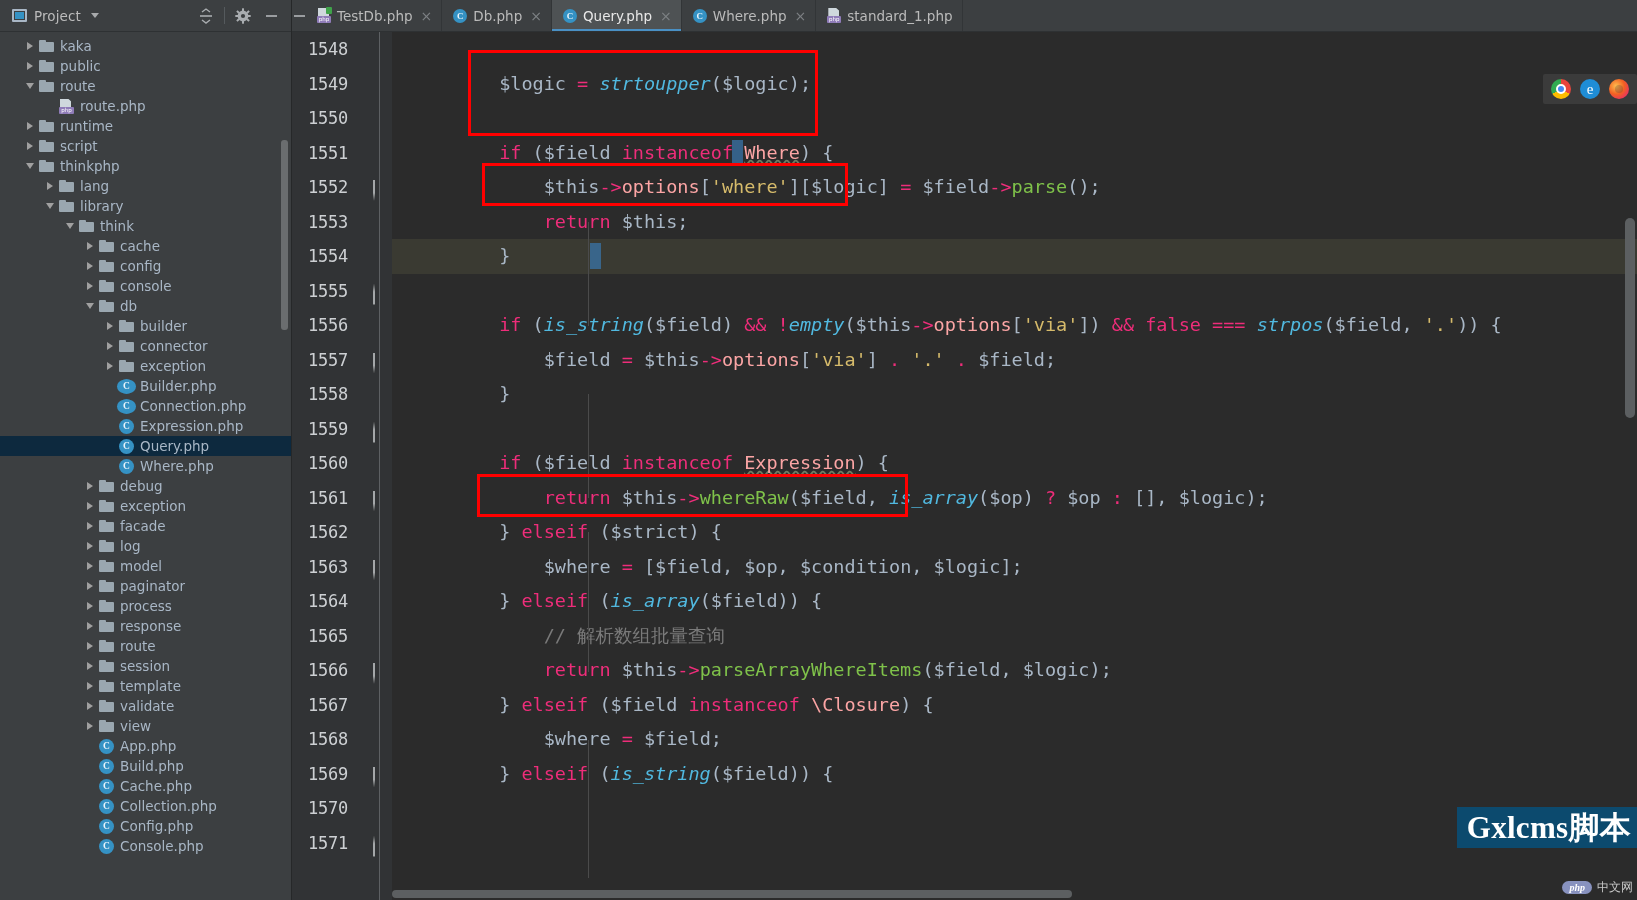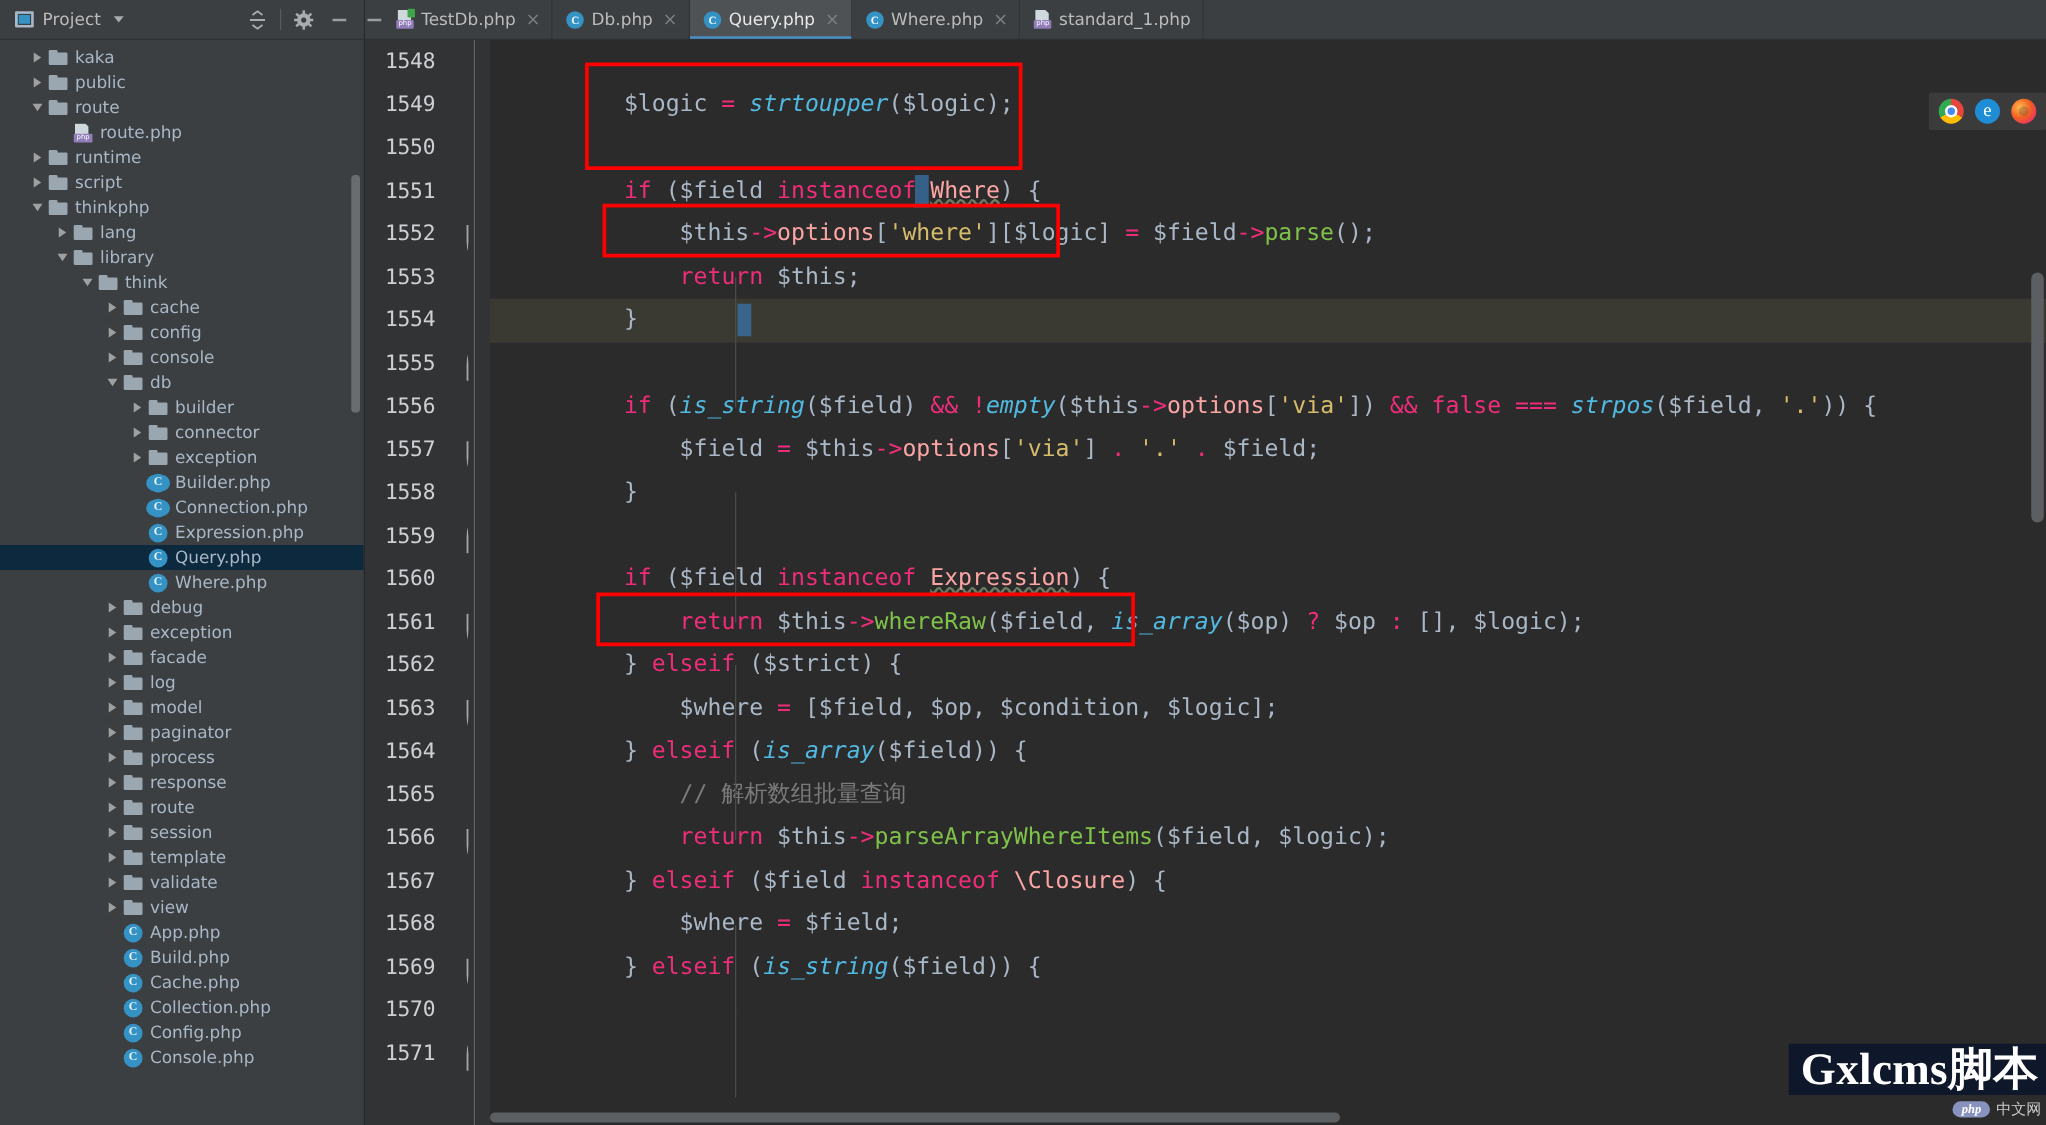--- a/index.html
+++ b/index.html
@@ -204,24 +204,24 @@
   .bic { width: 20px; height: 20px; border-radius:50%; position:relative; }
   .bic-chrome { background: conic-gradient(#e8453c 0deg 120deg, #fdbc00 120deg 240deg, #31aa52 240deg 360deg); }
   .bic-chrome:after{content:'';position:absolute;left:5px;top:5px;width:10px;height:10px;border-radius:50%;background:#4688f1;border:2px solid #fff;box-sizing:border-box;}
   .bic-edge { background:#1f8dd6; }
   .bic-edge:after{content:'e';position:absolute;inset:0;display:flex;align-items:center;justify-content:center;color:#fff;font-size:15px;font-family:"Liberation Serif",serif;}
   .bic-ff { background: radial-gradient(circle at 35% 35%, #ffbd4f 0%, #f26122 45%, #e31587 100%); }
   .bic-ff:after{content:'';position:absolute;left:6px;top:6px;width:8px;height:8px;border-radius:50%;background:#3b3b3b;opacity:.25;}
 
   
   .wm-blue {
-    position: absolute; right: 0; bottom: 24px;
-    background: #0f172a; color: #ffffff;
+    position: absolute; right: 0; bottom: 52px;
+    background: #0c4a6e; color: #ffffff;
     font-family: "Liberation Serif", serif; font-weight: bold;
-    font-size: 36px; line-height: 41px; padding: 0 6px 0 10px;
+    font-size: 31px; line-height: 41px; padding: 0 6px 0 10px;
     letter-spacing: .3px;
   }
   .wm-php {
     position: absolute; right: 4px; bottom: 4px;
     display:flex; align-items:center; gap:5px;
   }
   .wm-php .badge {
     background:#8892bf; color:#fff; font-style:italic; font-weight:bold;
     font-size:10px; padding:1px 7px; border-radius:8px;
     font-family:"Liberation Serif", serif;

